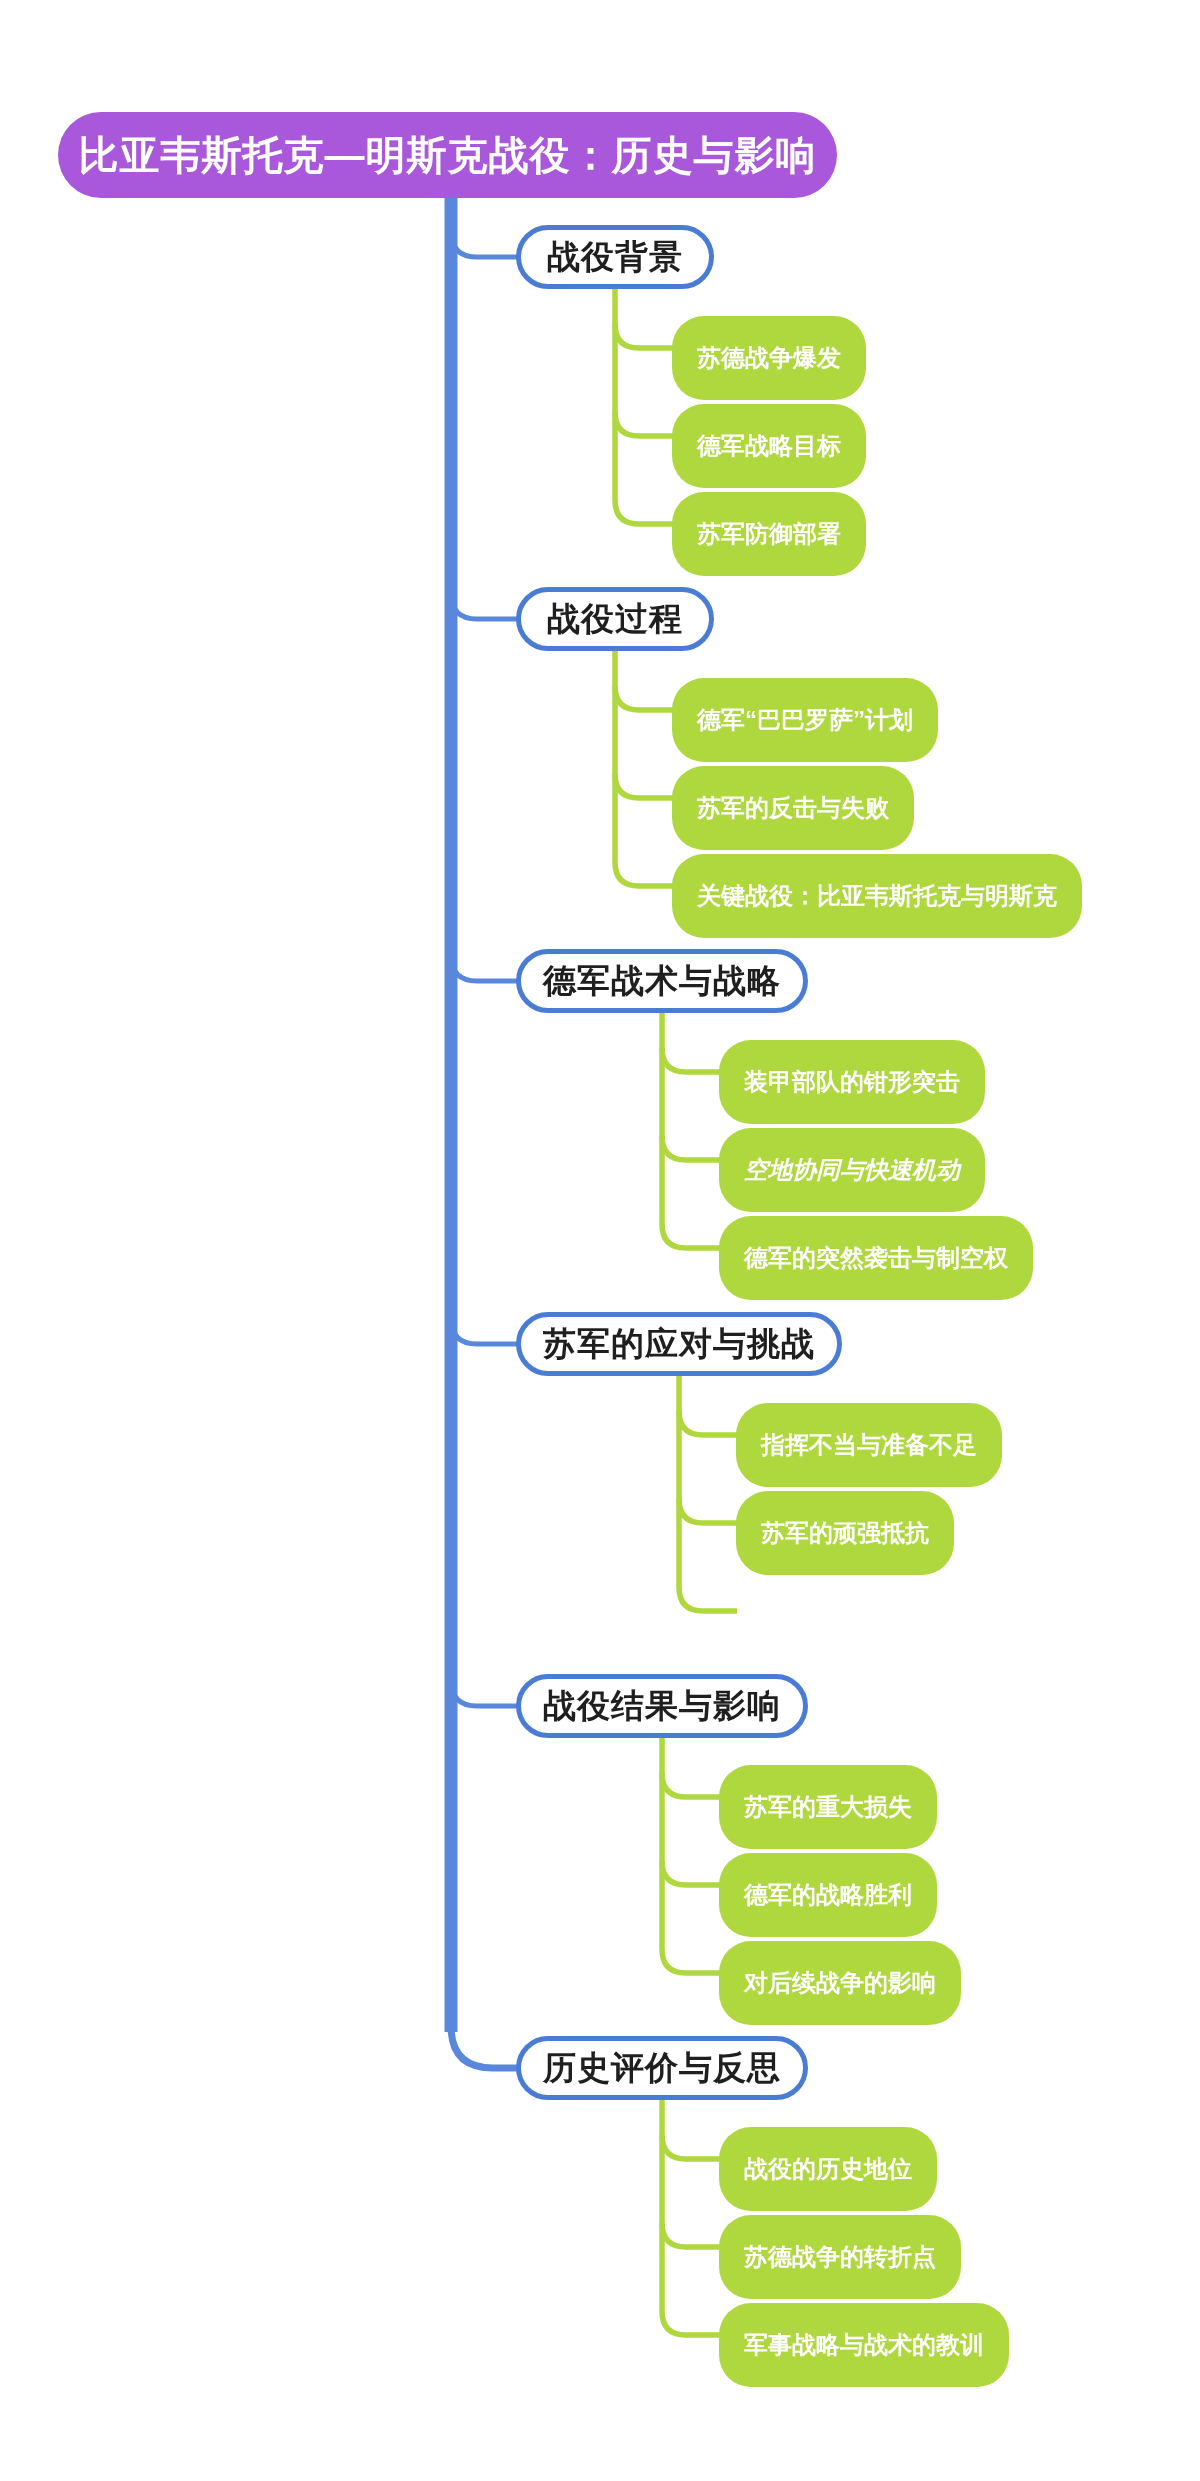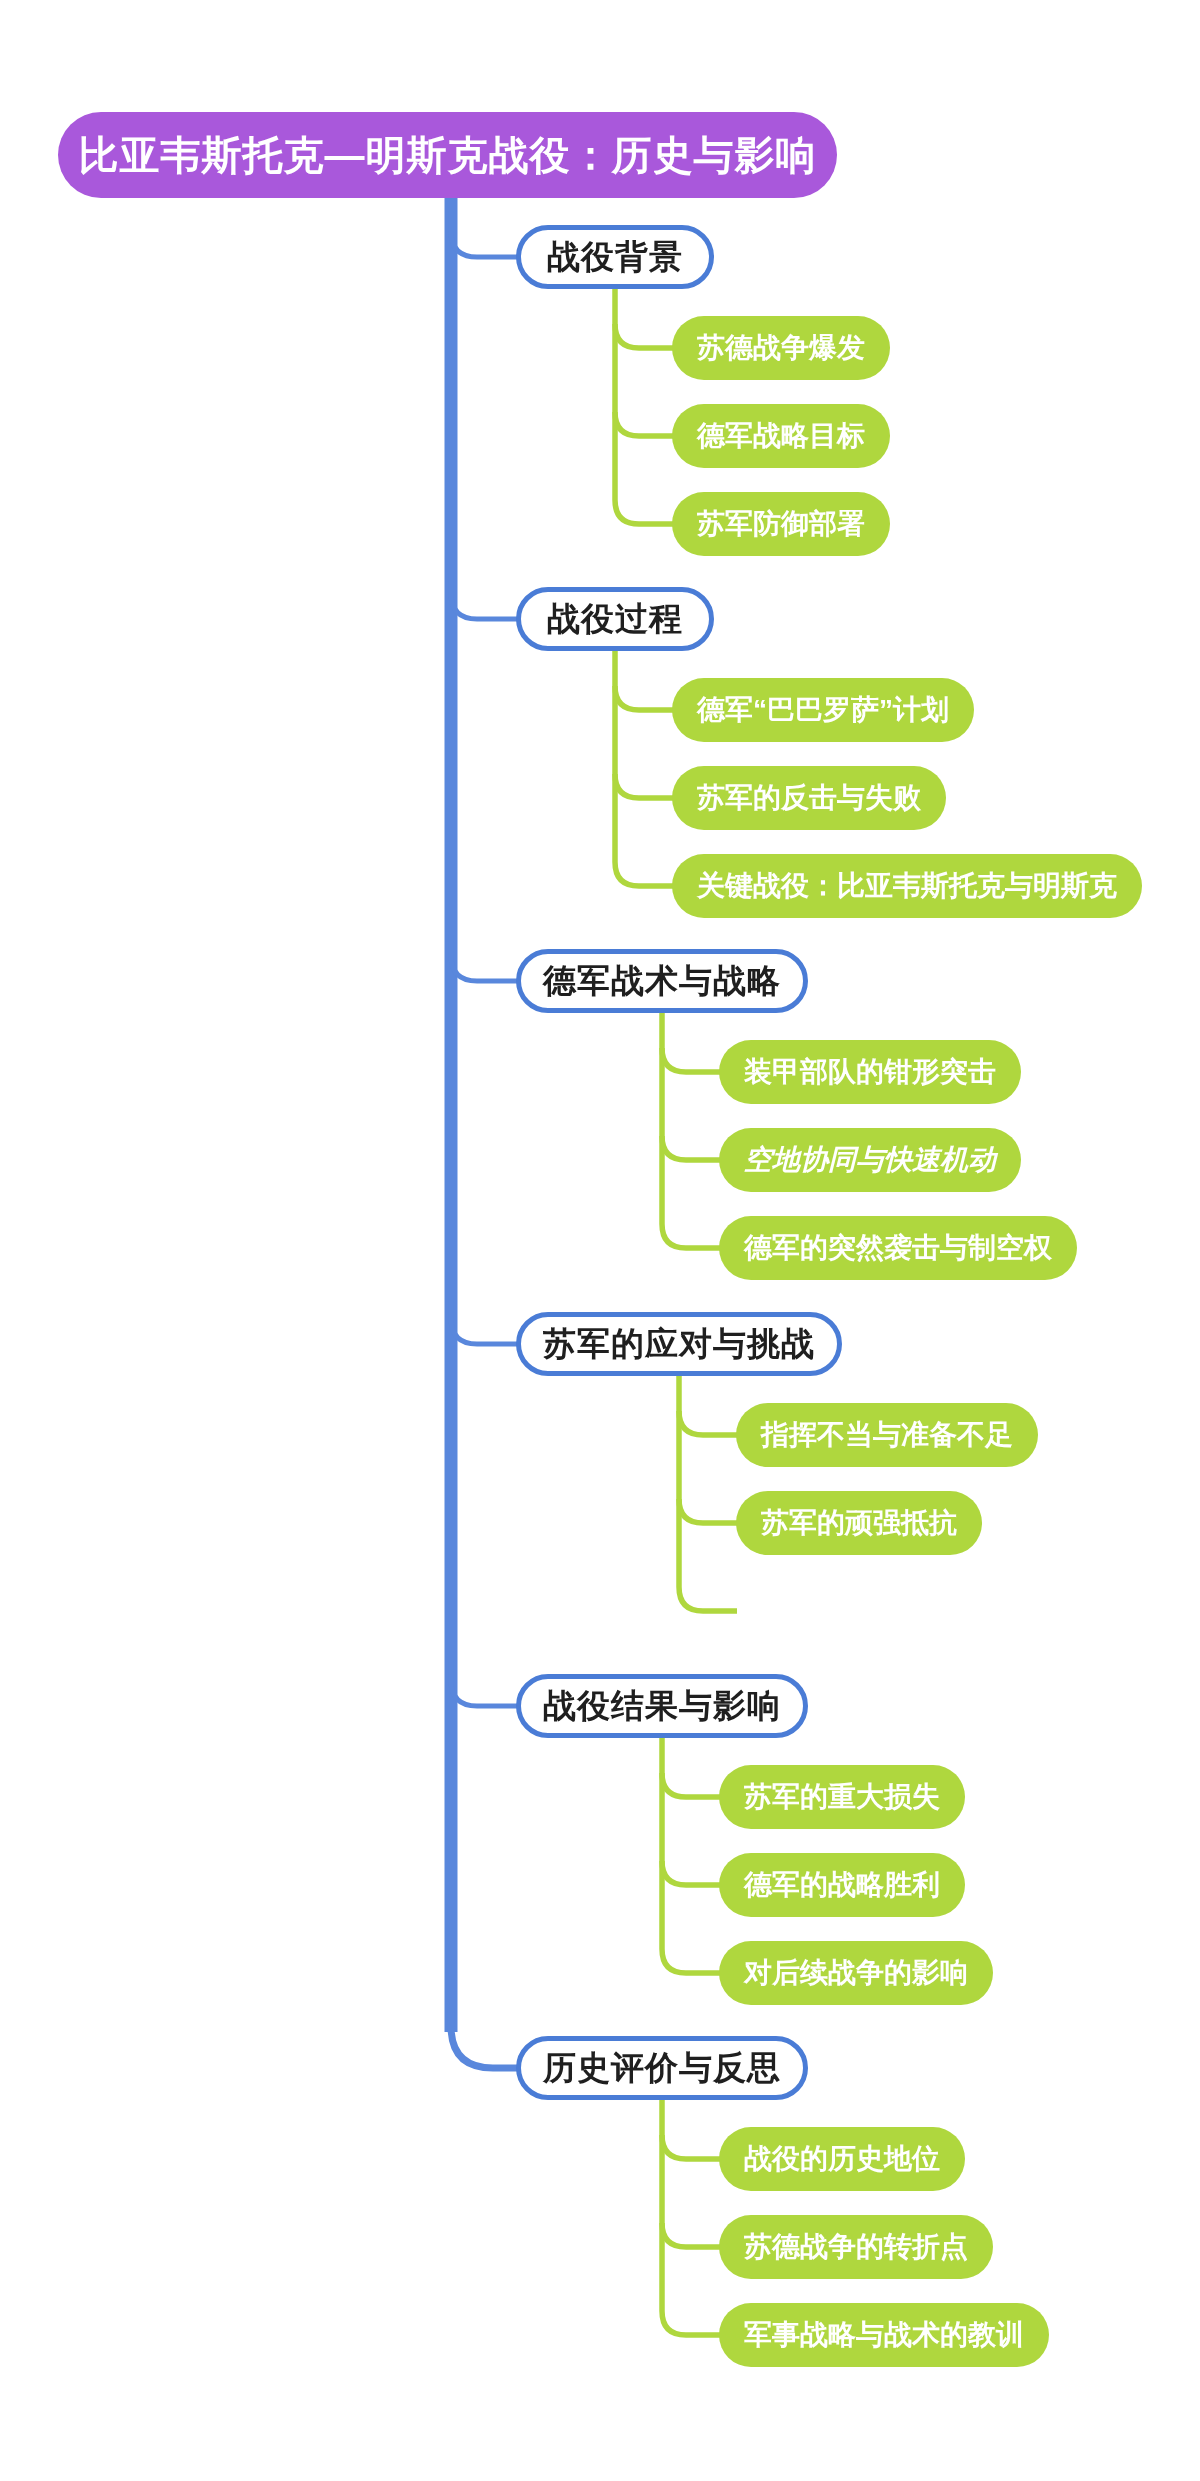--- a/index.html
+++ b/index.html
@@ -26,22 +26,22 @@
   .root{
     height:86px;border-radius:44px;background:var(--root-fill);
     color:var(--root-text);font-size:40px;letter-spacing:1px;
   }
   .branch{
     height:64px;border-radius:32px;background:#fff;
     border:5px solid var(--branch-border);
     color:var(--branch-text);font-size:33px;letter-spacing:1px;
   }
   .leaf{
-    height:64px;border-radius:32px;background:var(--leaf-fill);
-    color:var(--leaf-text);font-size:28px;padding:0 25px;
+    height:84px;border-radius:32px;background:var(--leaf-fill);
+    color:var(--leaf-text);font-size:24px;padding:0 25px;
     justify-content:flex-start;width:max-content;
   }
 </style>
 </head>
 <body>
 
 <div class="stage">
 
   <svg class="connectors" width="1200" height="2481" viewBox="0 0 1200 2481" xmlns="http://www.w3.org/2000/svg">
 

